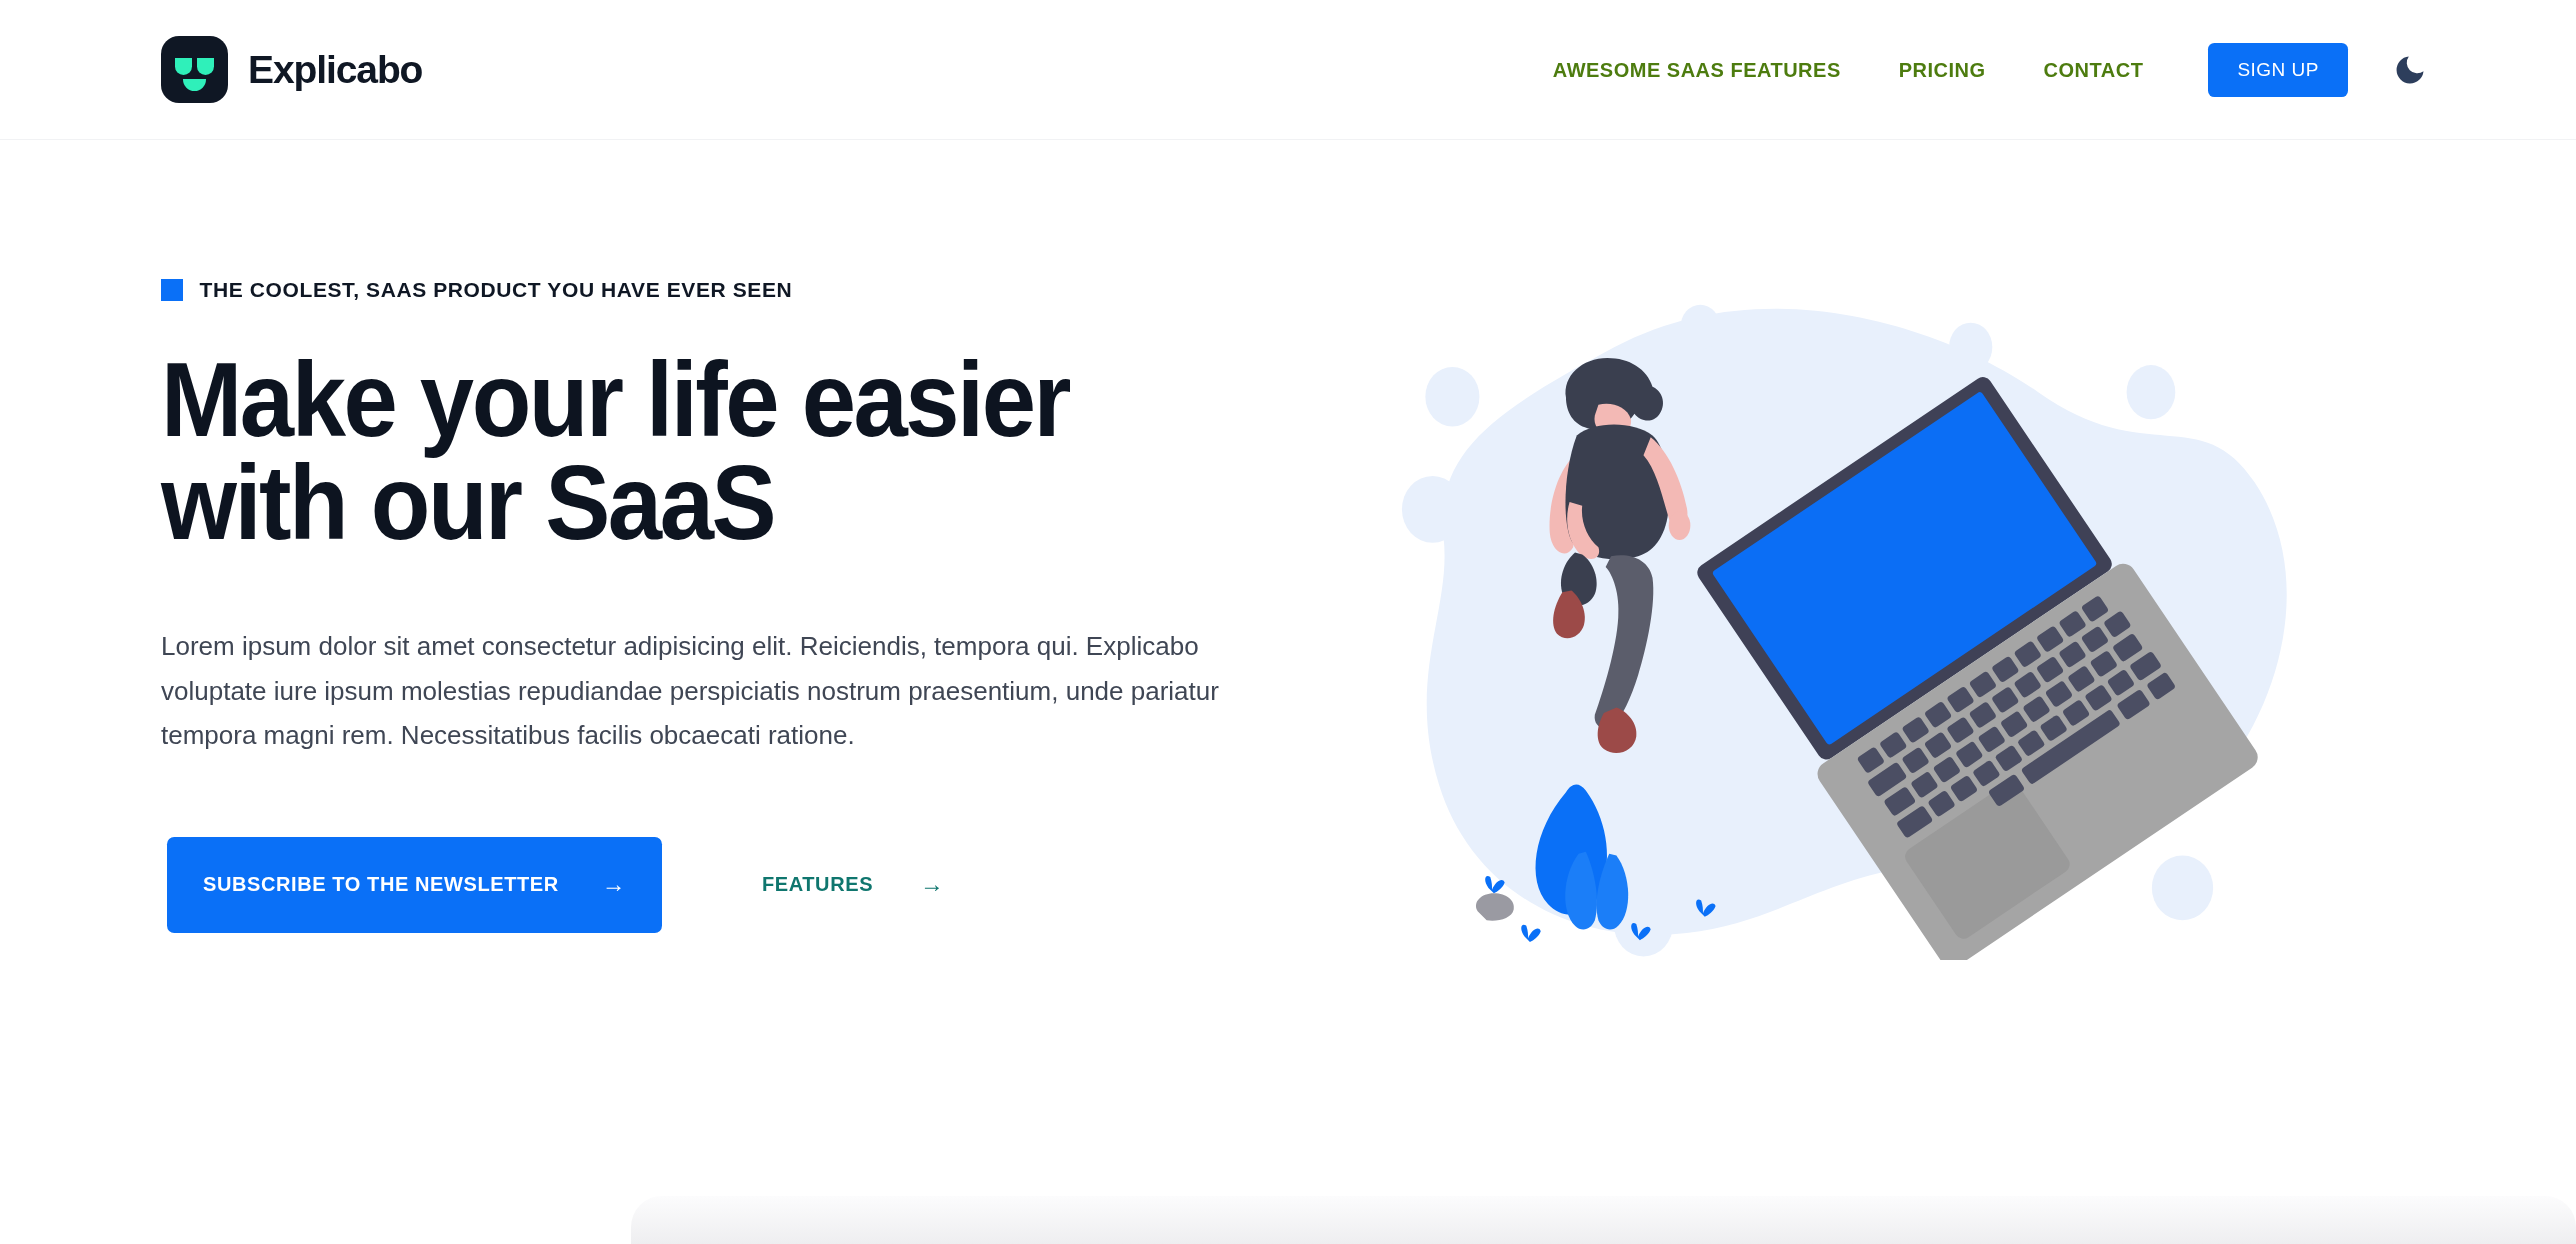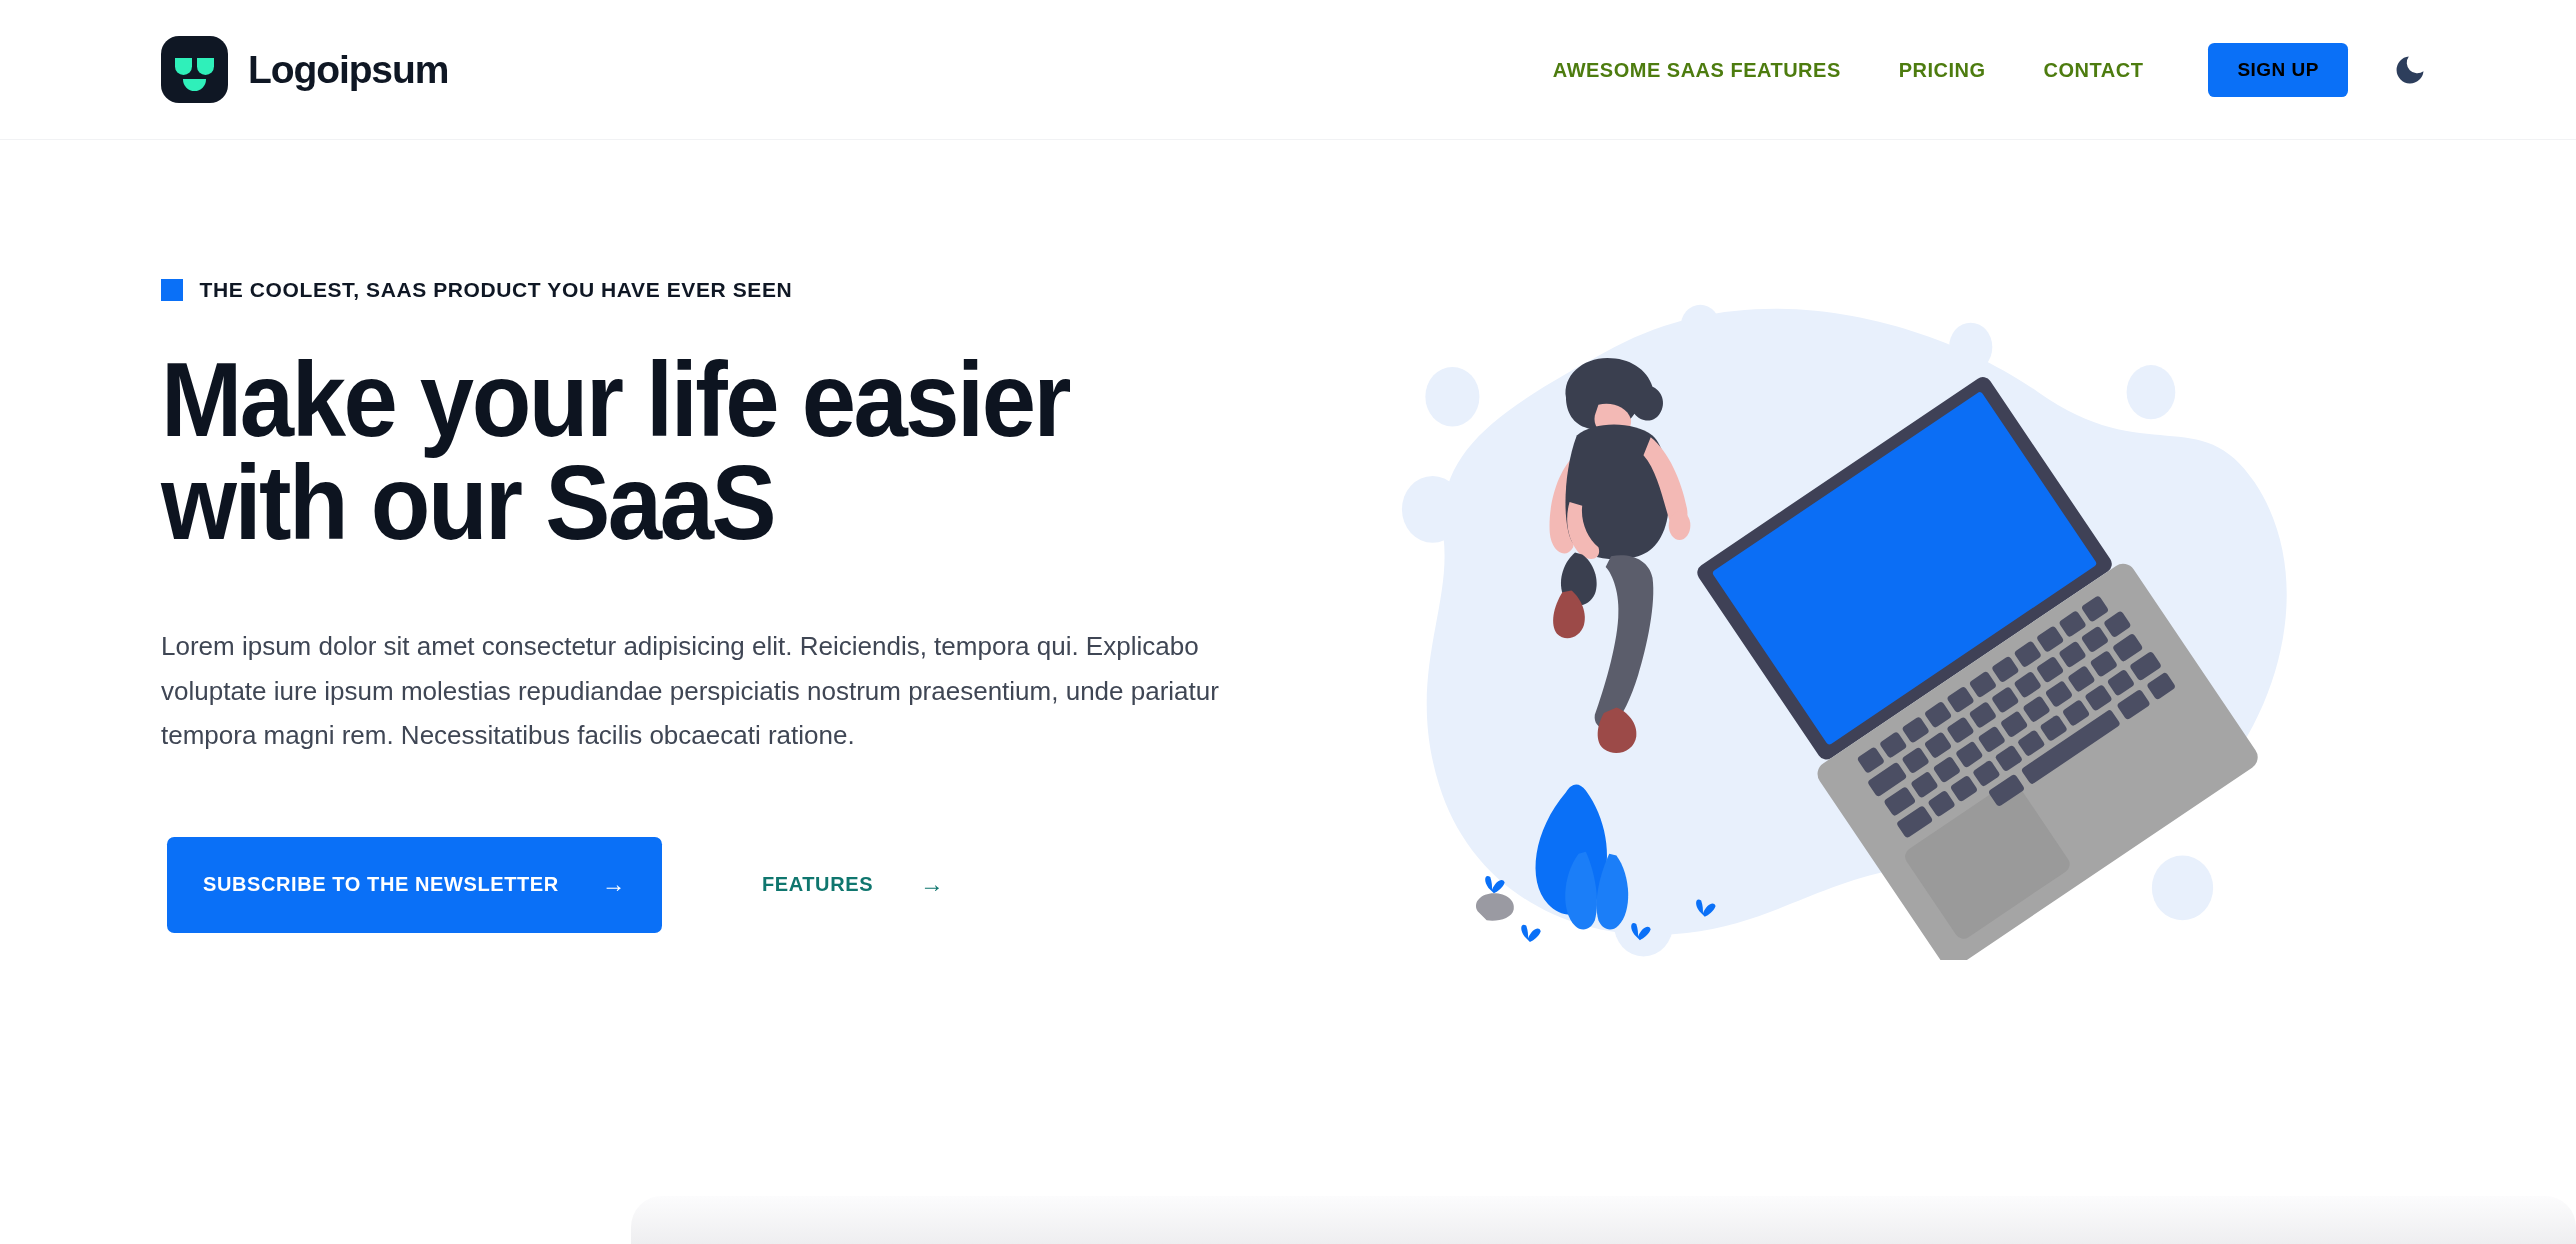--- a/index.html
+++ b/index.html
@@ -48,22 +48,22 @@
     position:absolute; right:143px; top:0; height:140px;
     display:flex; align-items:center; gap:0;
   }
   .nav-link{
     font-size:20px; font-weight:bold; color:#4d7c0f;
     letter-spacing:0.5px; text-decoration:none;
     padding:0 29px; cursor:pointer; white-space:nowrap;
   }
   .signup-btn{
     margin-left:36px;
-    background:#0a70f7; color:#000000;
-    font-size:19px; font-weight:bold; letter-spacing:0.5px;
+    background:#0a70f7; color:#ffffff;
+    font-size:19px; font-weight:normal; letter-spacing:0.5px;
     border:none; border-radius:6.3px;
     padding:16px 29px; cursor:pointer;
     white-space:nowrap;
   }
   .theme-toggle{
     margin-left:38px; width:47px; height:47px;
     display:flex; align-items:center; justify-content:center;
     cursor:pointer; background:none; border:none;
   }
 
@@ -151,21 +151,21 @@
 <body>
 
 <div class="header">
 
   <div class="brand">
     <div class="logo-mark">
       <span class="eye l"></span>
       <span class="eye r"></span>
       <span class="mouth"></span>
     </div>
-    <span class="brand-name">Logoipsum</span>
+    <span class="brand-name">Explicabo</span>
   </div>
 
   <nav class="nav">
     <a class="nav-link">AWESOME SAAS FEATURES</a>
     <a class="nav-link">PRICING</a>
     <a class="nav-link">CONTACT</a>
 
     <button class="signup-btn">SIGN UP</button>
 
     <button class="theme-toggle">

